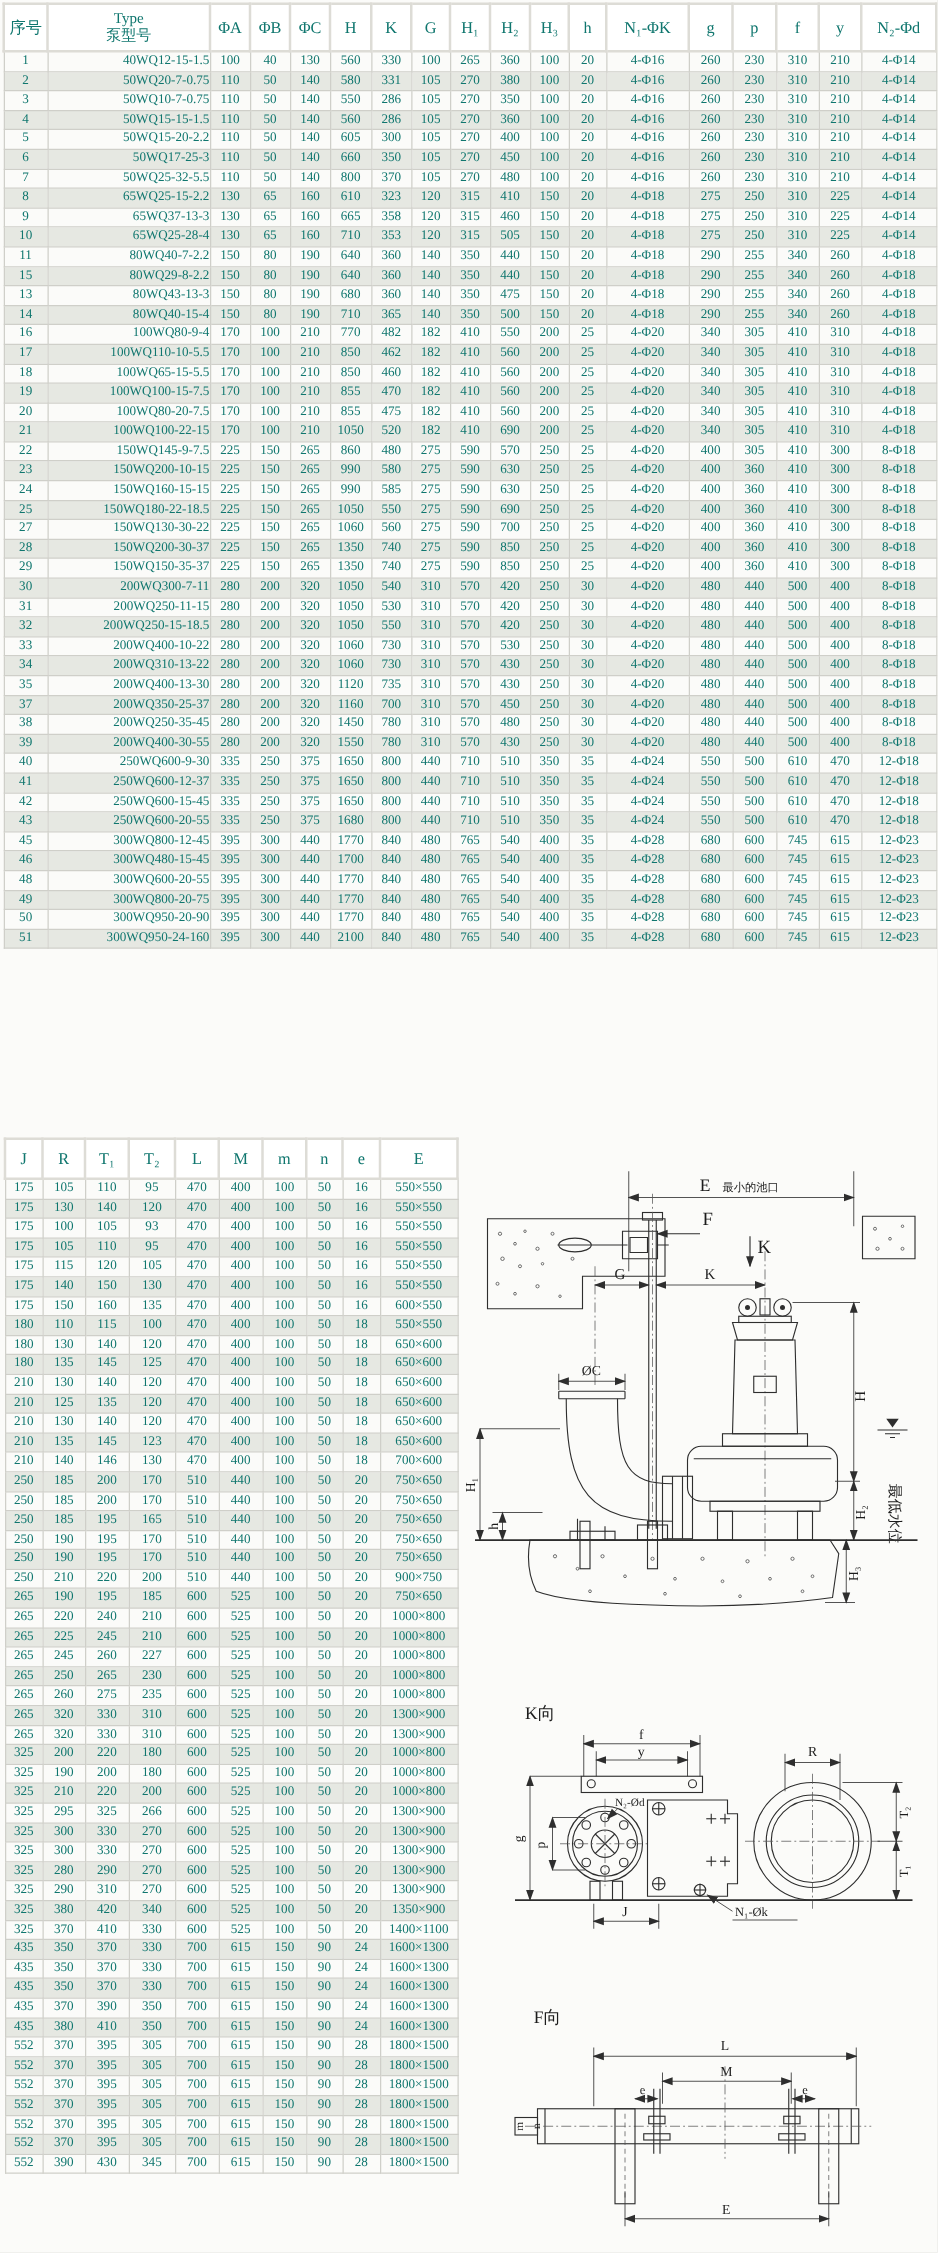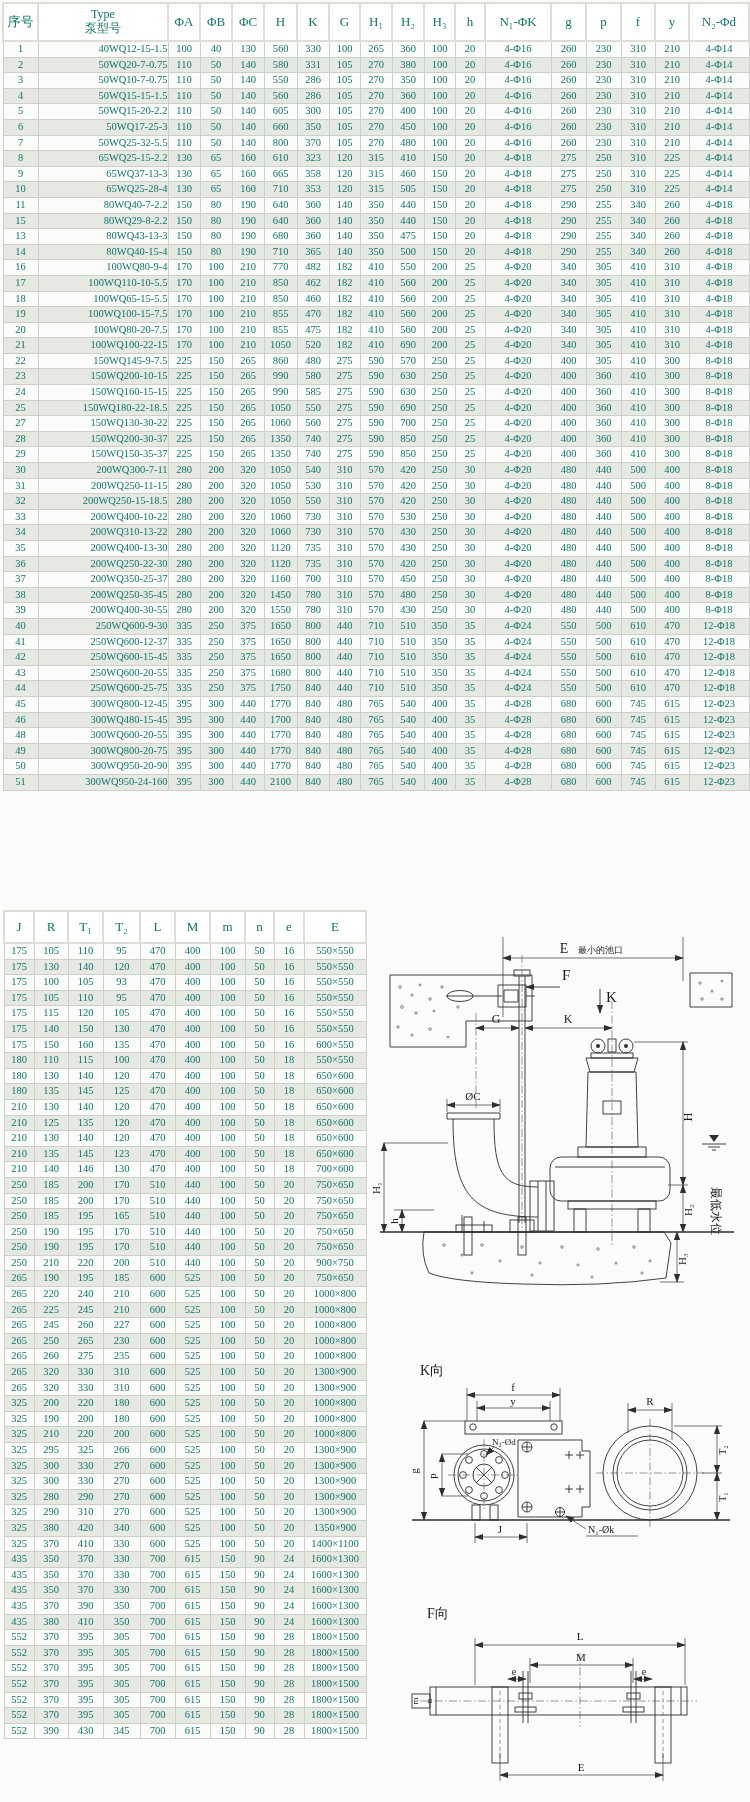--- a/index.html
+++ b/index.html
@@ -736,40 +736,20 @@
           <td>250</td>
           <td>30</td>
           <td>4-Φ20</td>
           <td>480</td>
           <td>440</td>
           <td>500</td>
           <td>400</td>
           <td>8-Φ18</td>
         </tr>
         <tr>
-          <td>36</td>
-          <td>200WQ250-22-30</td>
-          <td>280</td>
-          <td>200</td>
-          <td>320</td>
-          <td>1120</td>
-          <td>735</td>
-          <td>310</td>
-          <td>570</td>
-          <td>420</td>
-          <td>250</td>
-          <td>30</td>
-          <td>4-Φ20</td>
-          <td>480</td>
-          <td>440</td>
-          <td>500</td>
-          <td>400</td>
-          <td>8-Φ18</td>
-        </tr>
-        <tr>
           <td>37</td>
           <td>200WQ350-25-37</td>
           <td>280</td>
           <td>200</td>
           <td>320</td>
           <td>1160</td>
           <td>700</td>
           <td>310</td>
           <td>570</td>
           <td>450</td>
@@ -883,40 +863,20 @@
           <td>12-Φ18</td>
         </tr>
         <tr>
           <td>43</td>
           <td>250WQ600-20-55</td>
           <td>335</td>
           <td>250</td>
           <td>375</td>
           <td>1680</td>
           <td>800</td>
-          <td>440</td>
-          <td>710</td>
-          <td>510</td>
-          <td>350</td>
-          <td>35</td>
-          <td>4-Φ24</td>
-          <td>550</td>
-          <td>500</td>
-          <td>610</td>
-          <td>470</td>
-          <td>12-Φ18</td>
-        </tr>
-        <tr>
-          <td>44</td>
-          <td>250WQ600-25-75</td>
-          <td>335</td>
-          <td>250</td>
-          <td>375</td>
-          <td>1750</td>
-          <td>840</td>
           <td>440</td>
           <td>710</td>
           <td>510</td>
           <td>350</td>
           <td>35</td>
           <td>4-Φ24</td>
           <td>550</td>
           <td>500</td>
           <td>610</td>
           <td>470</td>

